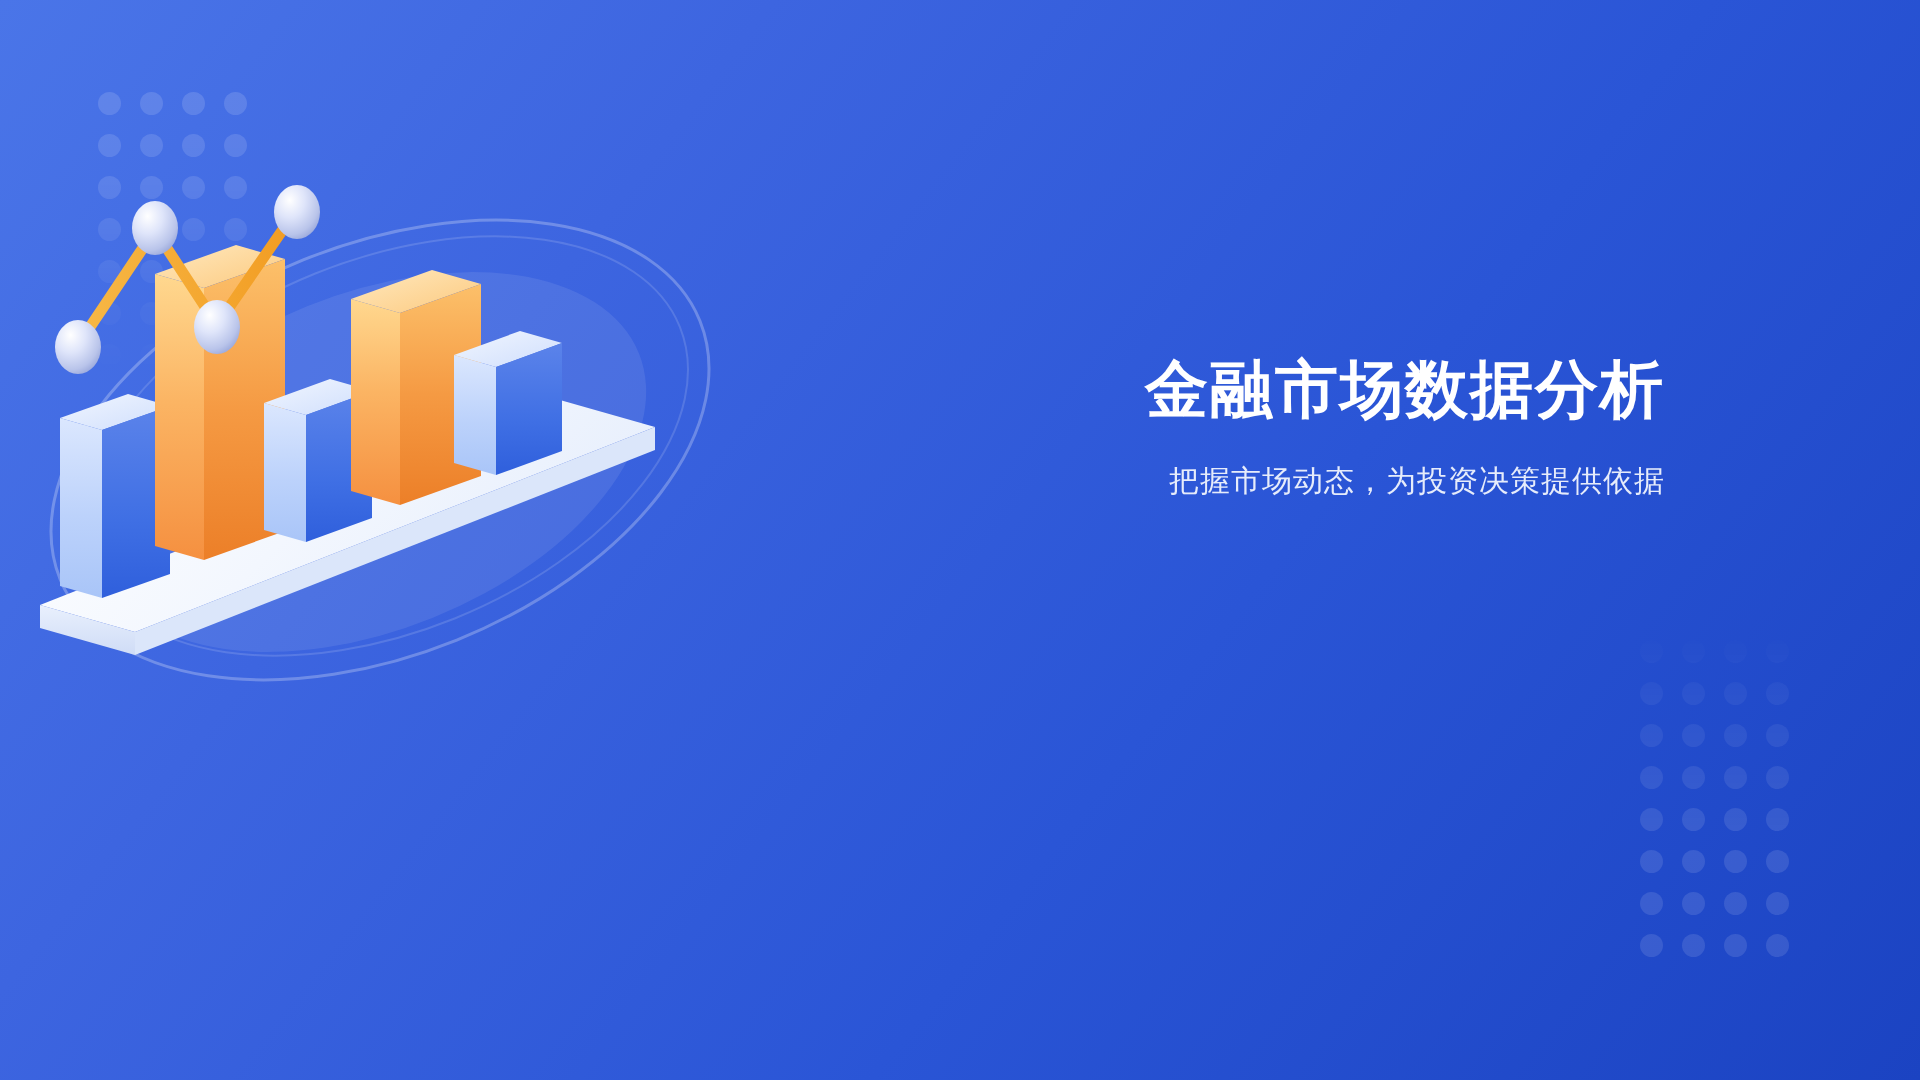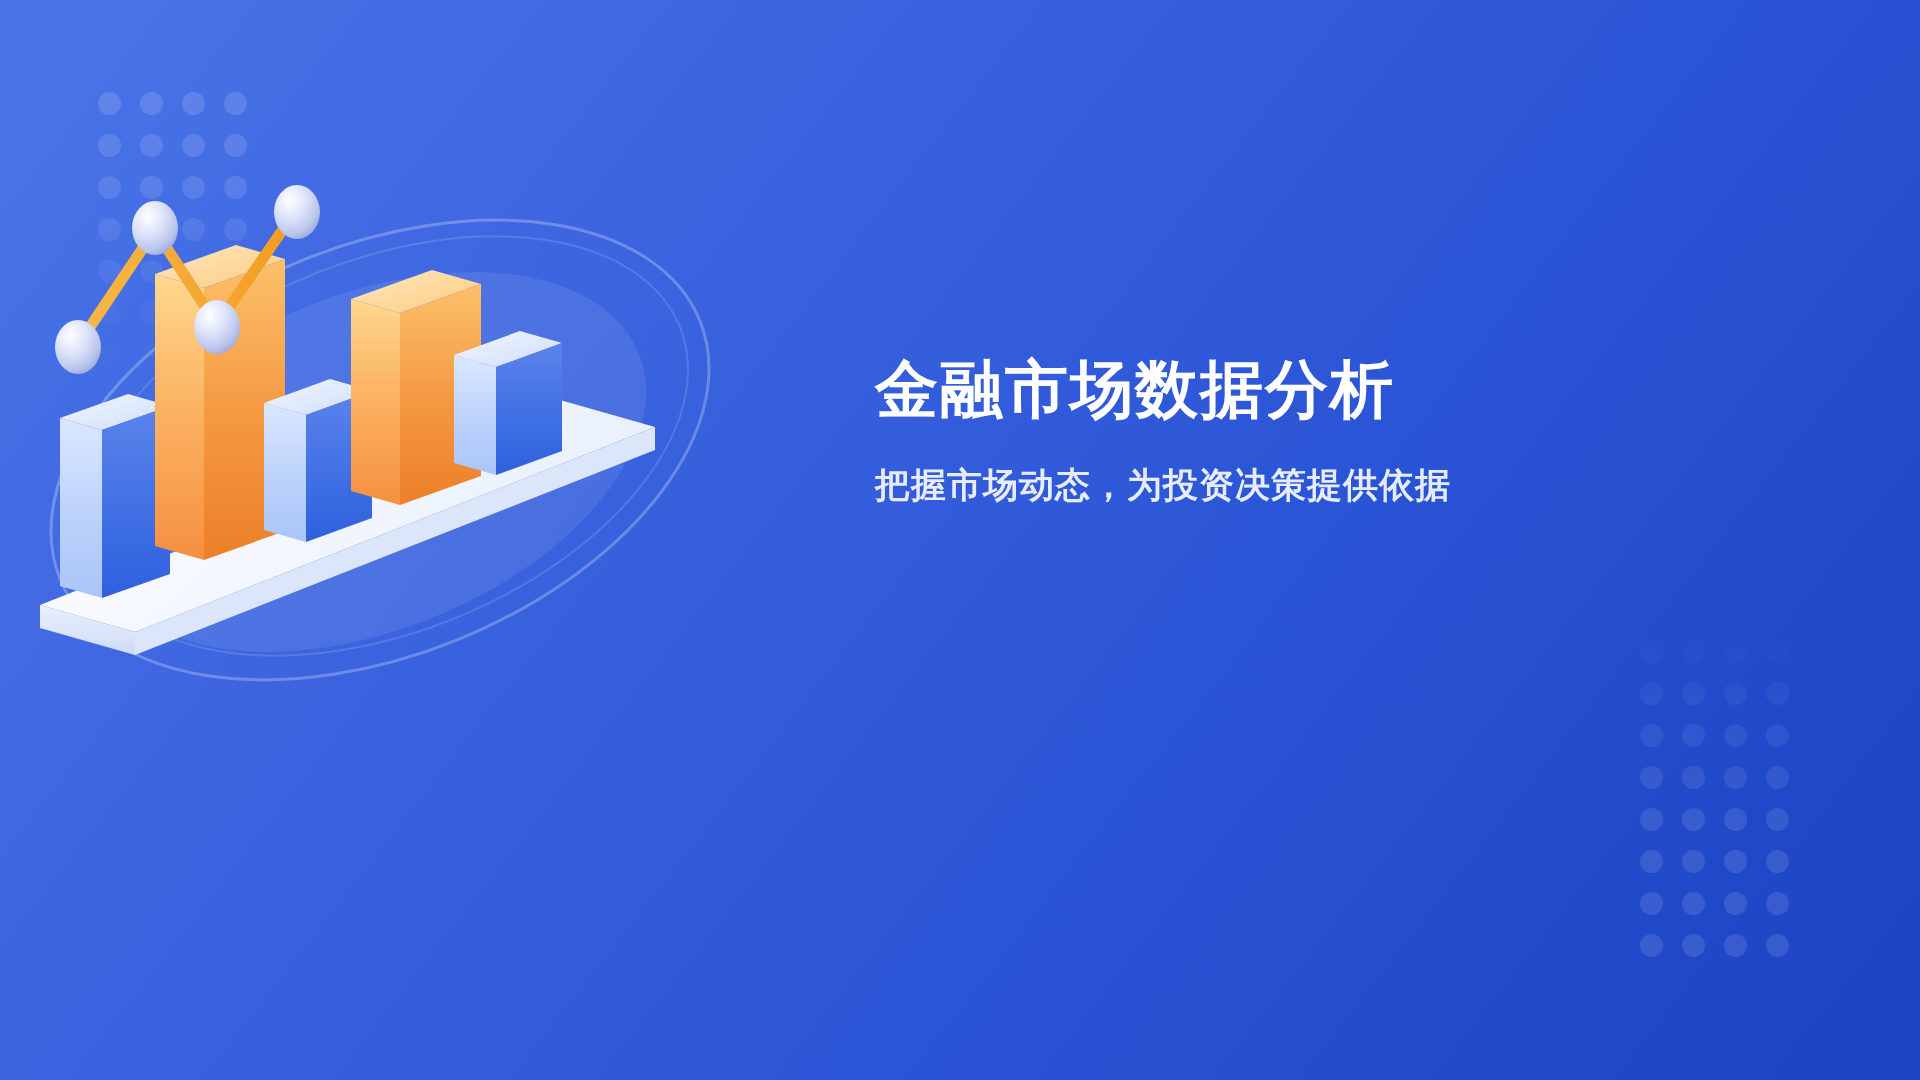--- a/index.html
+++ b/index.html
@@ -69,36 +69,36 @@
     height: 620px;
   }
   #illustration svg { display: block; }
 
   
   #text-block {
     position: absolute;
     left: 875px;
     top: 352px;
     width: 790px;
-    text-align: left;
+    text-align: right;
   }
   #main-title {
     margin: 0;
     font-size: 63px;
     line-height: 1.18;
     font-weight: 700;
     color: #ffffff;
     letter-spacing: 2px;
     white-space: nowrap;
   }
   #sub-title {
     margin: 34px 0 0 0;
-    font-size: 35px;
+    font-size: 30px;
     line-height: 1.4;
-    font-weight: 700;
+    font-weight: 400;
     color: #e6ecfb;
     letter-spacing: 1px;
     white-space: nowrap;
   }
 </style>
 </head>
 <body>
 
 <div id="slide">
 

